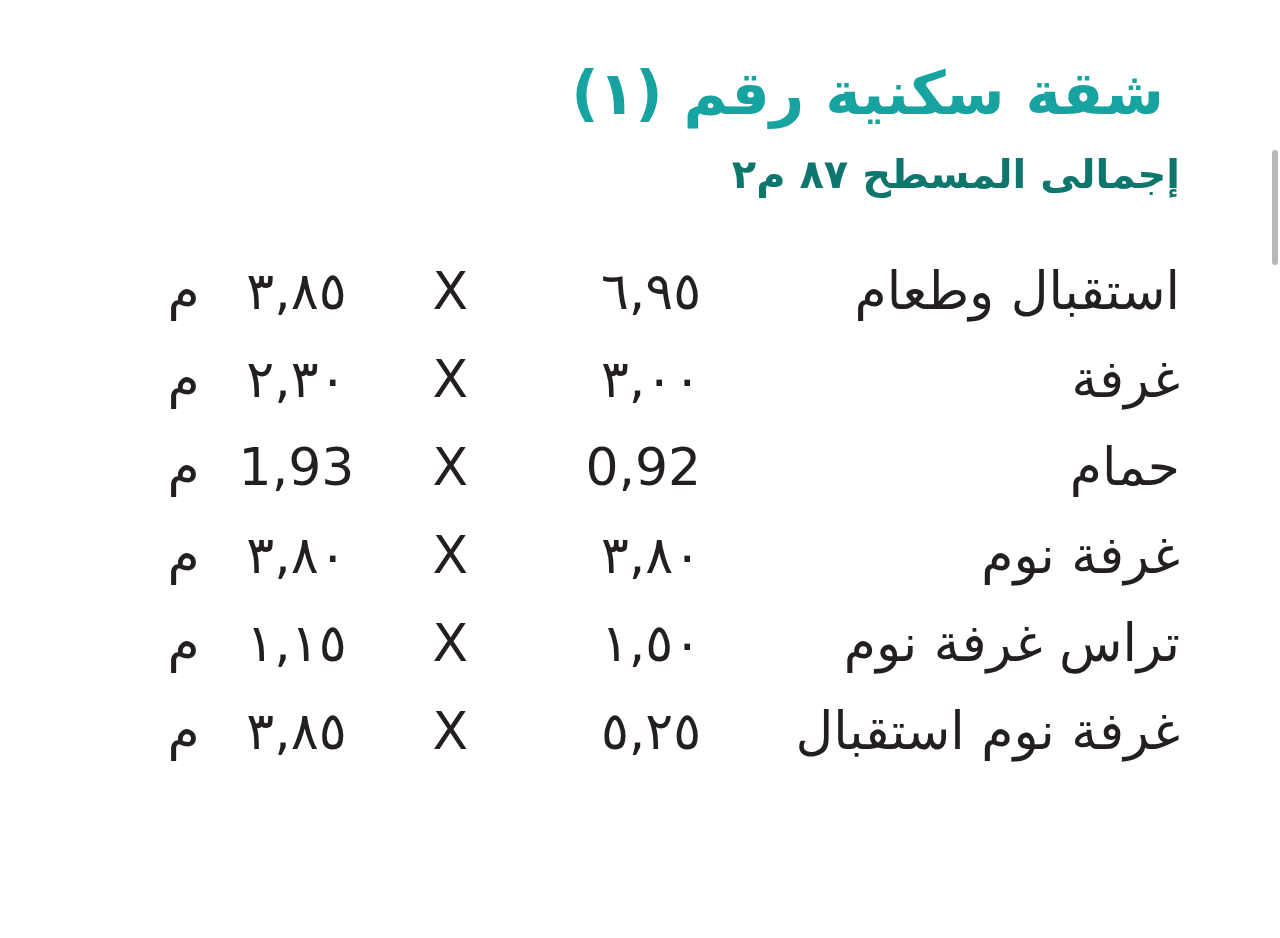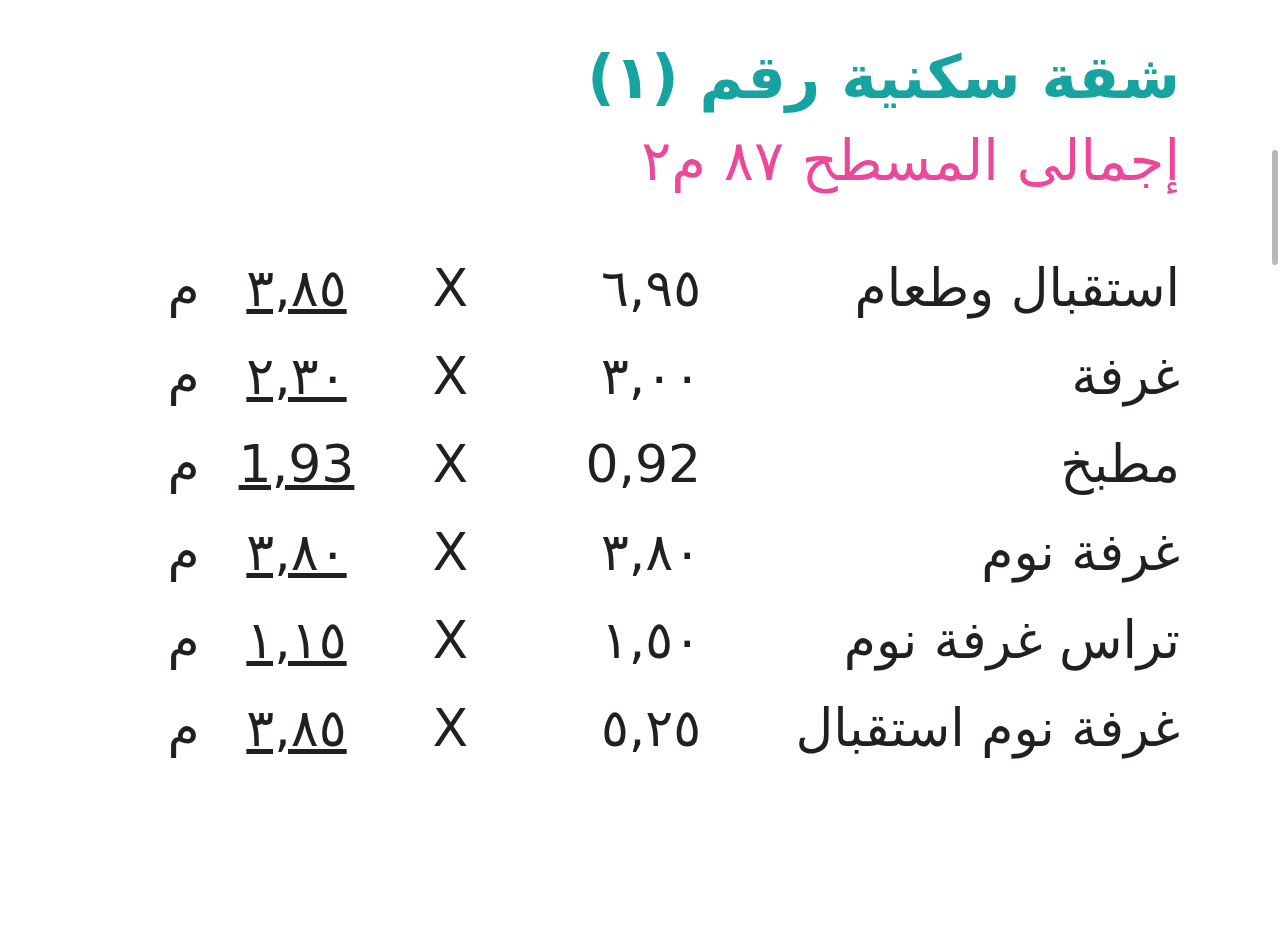--- a/index.html
+++ b/index.html
@@ -51,28 +51,28 @@
     box-sizing: border-box;
     text-align: right;
   }
 
   .unit-title {
     color: #17a3a0;
     font-size: 60px;
     font-weight: 700;
     line-height: 1.25;
     letter-spacing: 0px;
-    margin: 0;
+    margin: 16px;
     white-space: nowrap;
   }
 
   .unit-area {
-    color: #ec4899;
-    font-size: 56px;
-    font-weight: 400;
+    color: #0f766e;
+    font-size: 40px;
+    font-weight: 700;
     line-height: 1.35;
     margin: 8px 0 0 0;
     white-space: nowrap;
   }
 
   .rooms {
     margin-top: 46px;
     width: 100%;
     border-collapse: collapse;
     table-layout: fixed;
@@ -92,21 +92,20 @@
   }
 
   .col-name {
     width: 42%;
     text-align: right;
     padding-left: 24px;
   }
   .col-w {
     width: 17%;
     text-align: center;
-    text-decoration: underline;
   }
   .col-x {
     width: 10%;
     text-align: center;
     color: #231f20;
   }
   .col-l {
     width: 17%;
     text-align: right;
   }
@@ -140,21 +139,21 @@
 
         <tr>
           <td class="col-name">غرفة</td>
           <td class="col-l">٣,٠٠</td>
           <td class="col-x">X</td>
           <td class="col-w">٢,٣٠</td>
           <td class="col-unit">م</td>
         </tr>
 
         <tr>
-          <td class="col-name">مطبخ</td>
+          <td class="col-name">حمام</td>
           <td class="col-l">0,92</td>
           <td class="col-x">X</td>
           <td class="col-w">1,93</td>
           <td class="col-unit">م</td>
         </tr>
 
         <tr>
           <td class="col-name">غرفة نوم</td>
           <td class="col-l">٣,٨٠</td>
           <td class="col-x">X</td>

